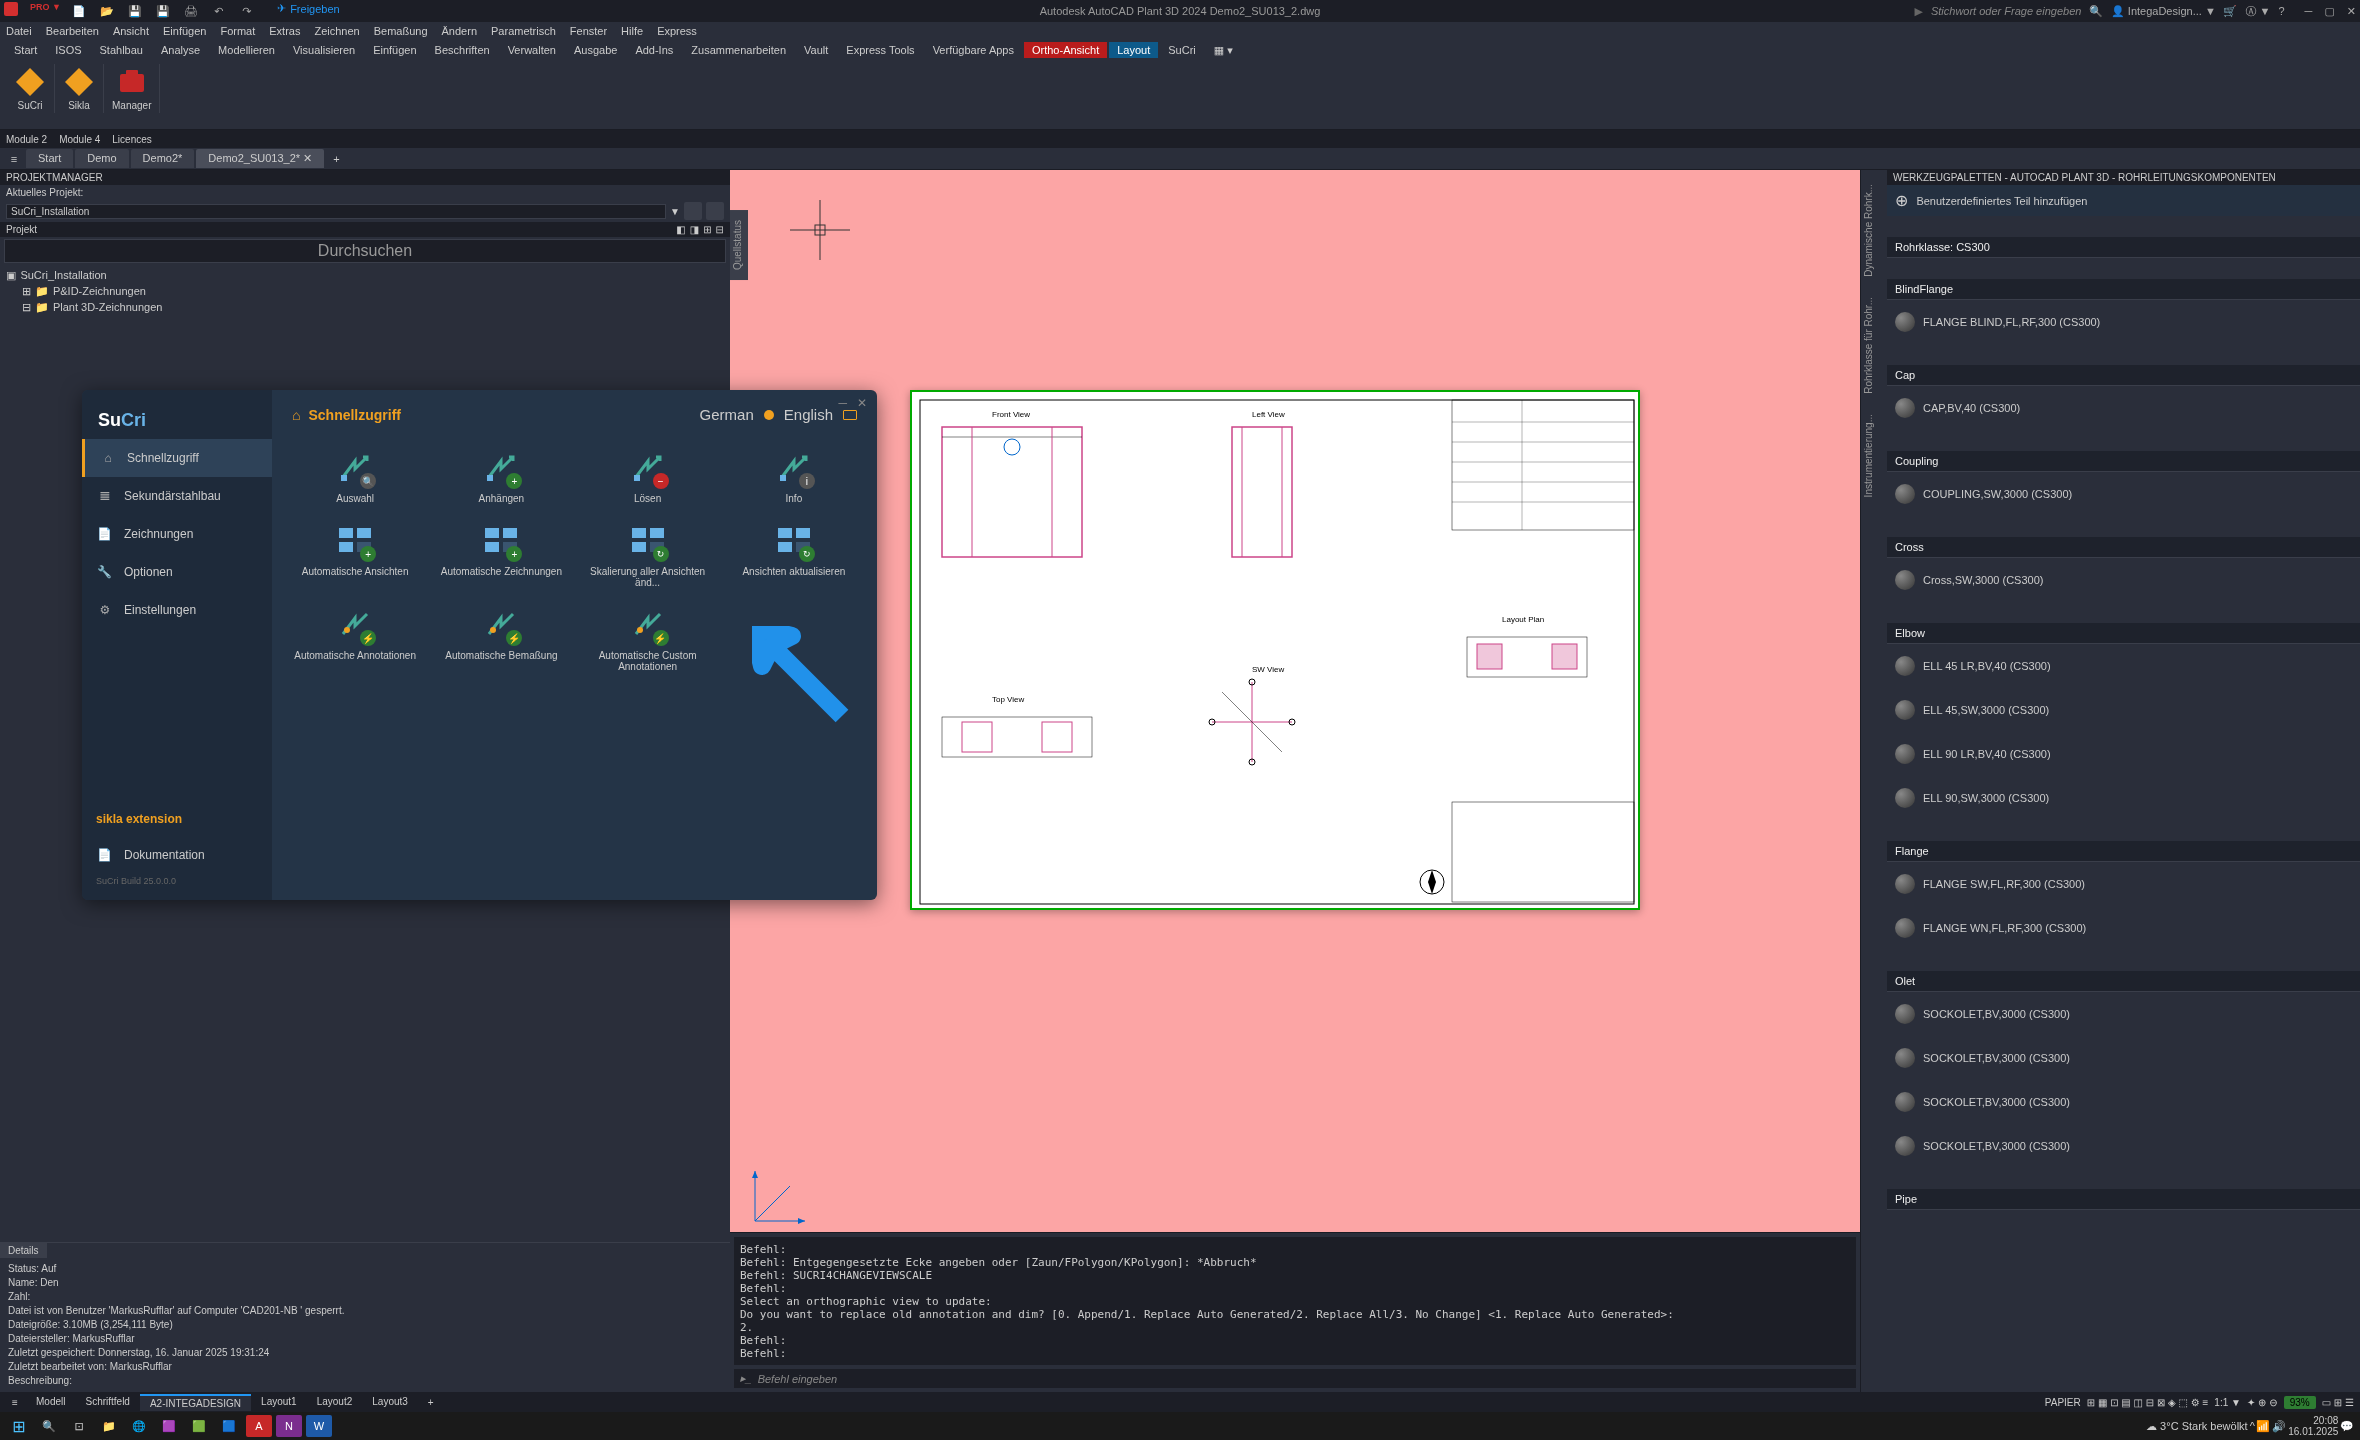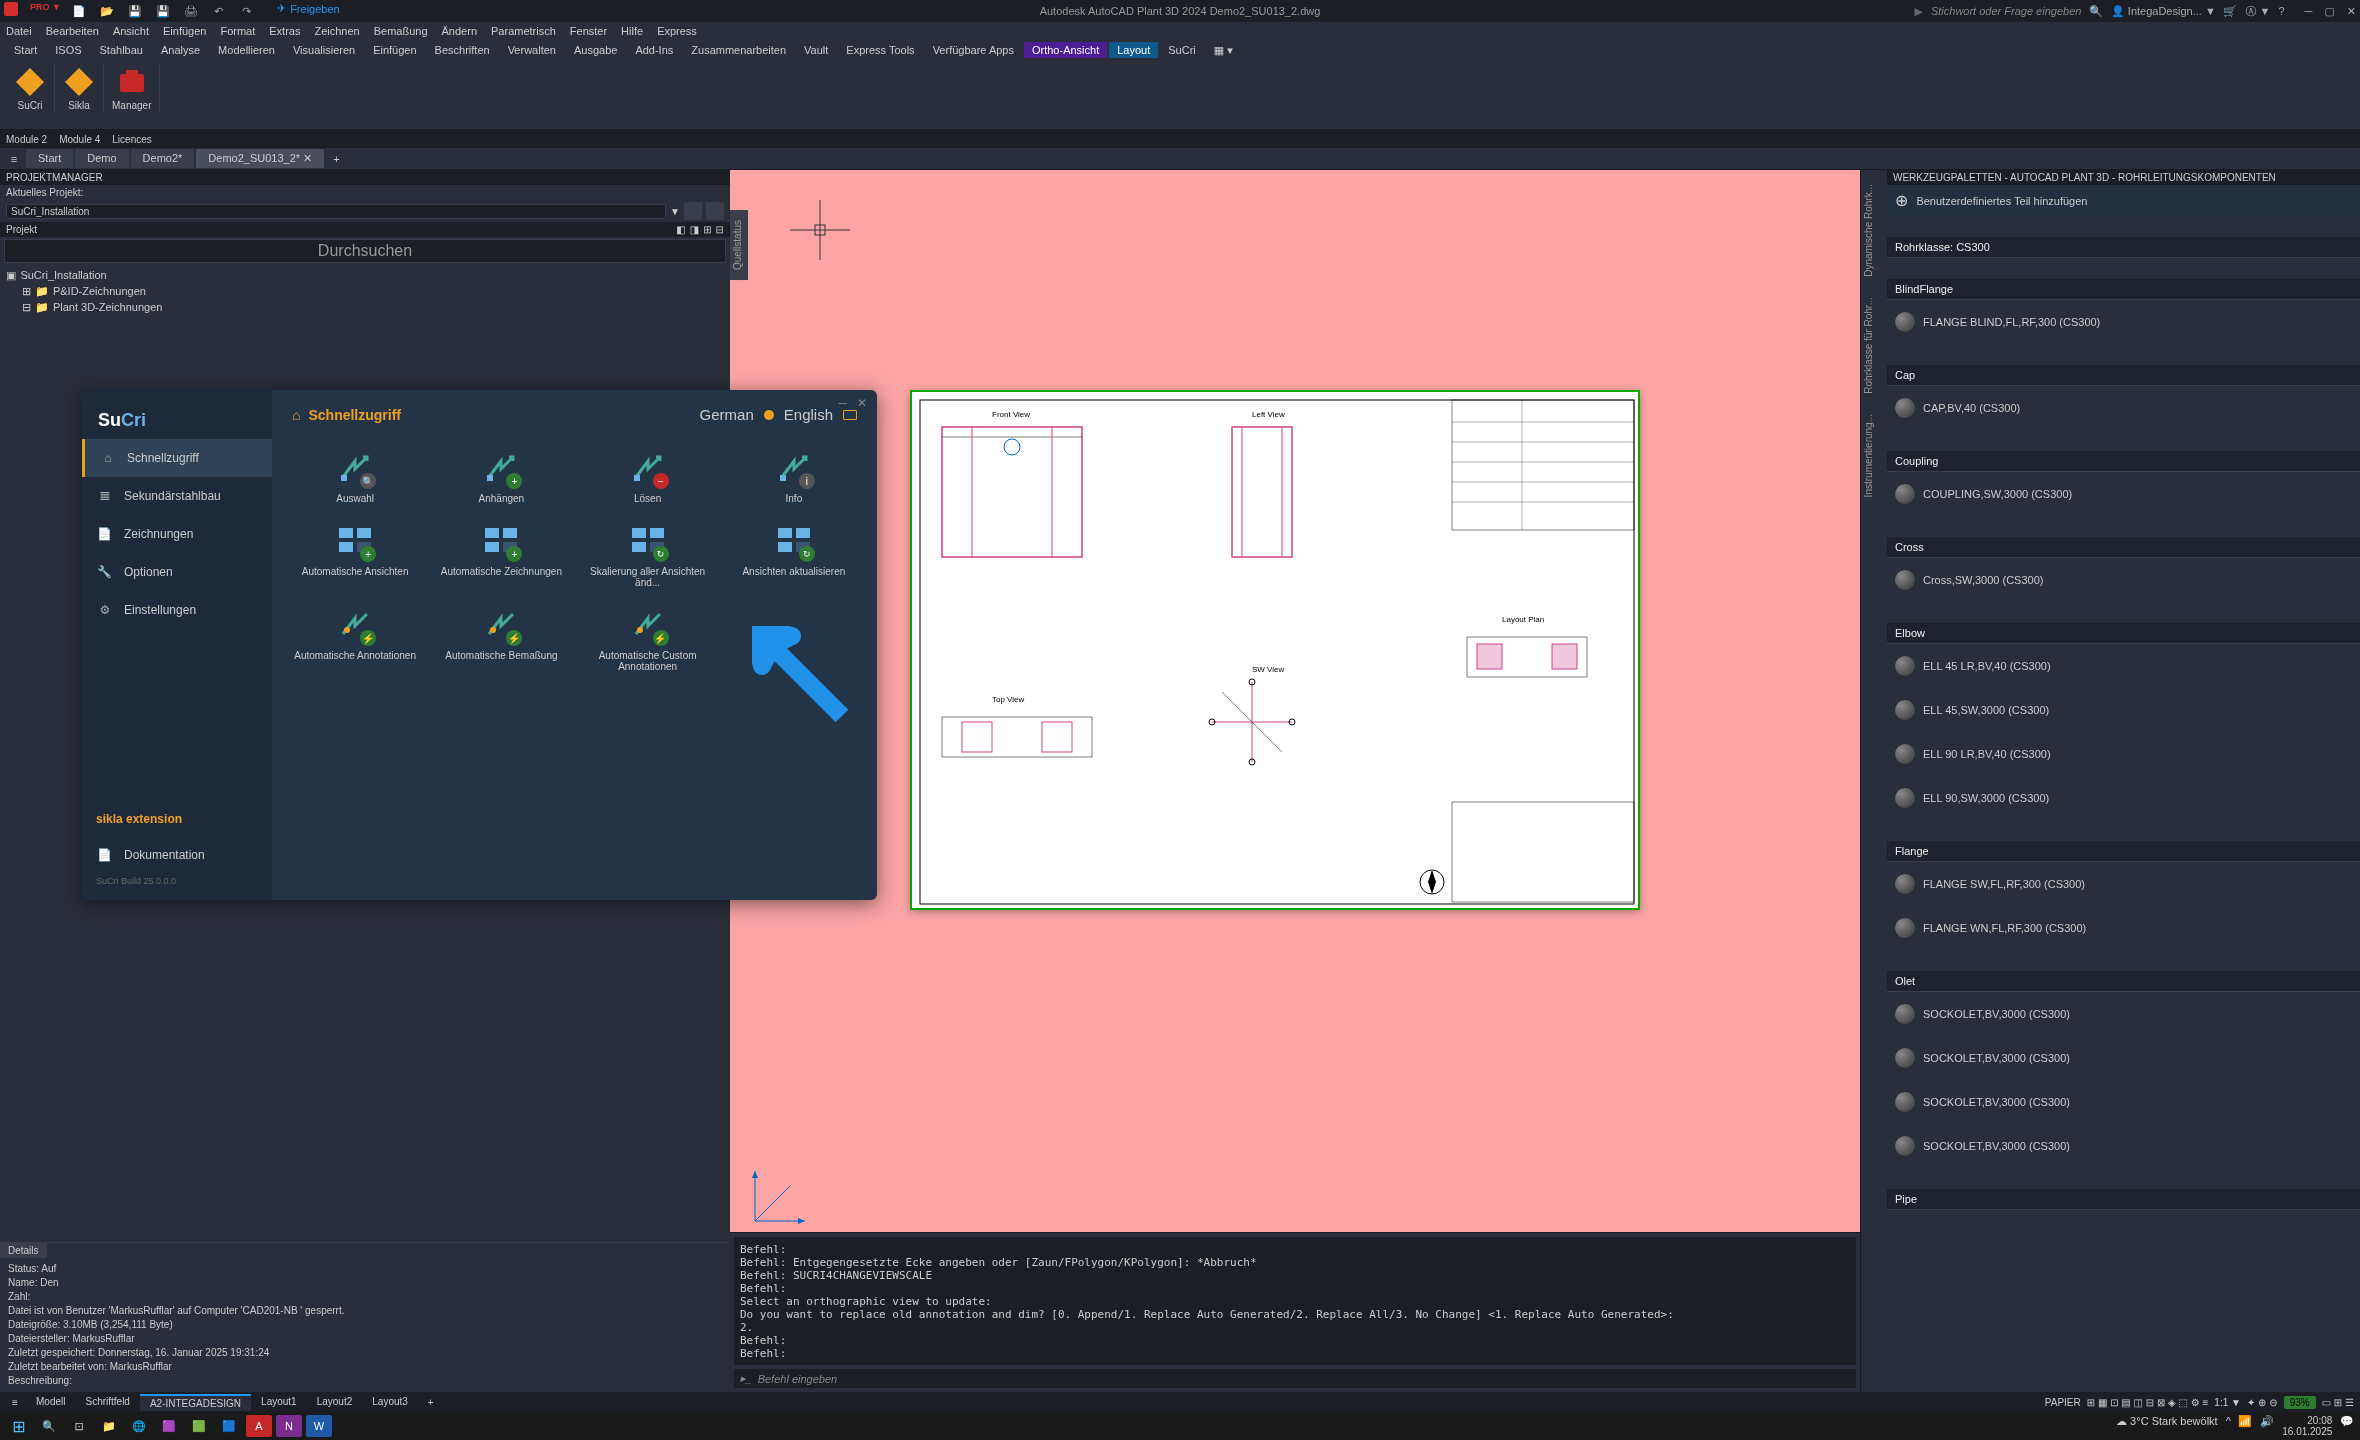--- a/index.html
+++ b/index.html
@@ -15,21 +15,21 @@
 .titlebar .right { margin-left: auto; display: flex; align-items: center; gap: 8px; font-size: 11px; }
 .titlebar .search { font-style: italic; color: #888; }
 .titlebar .wnd { display: flex; gap: 12px; margin-left: 12px; }
 
 
 .menubar { height: 18px; background: #2a2e3a; display: flex; align-items: center; padding: 0 6px; gap: 14px; font-size: 11px; color: #ccc; }
 
 
 .ribbontabs { height: 20px; background: #2a2e3a; display: flex; align-items: center; padding: 0 6px; gap: 2px; font-size: 11px; }
 .ribbontabs .tab { padding: 2px 8px; color: #ccc; }
-.ribbontabs .tab.active { background: #4c1d95; color: #fff; }
+.ribbontabs .tab.active { background: #b91c1c; color: #fff; }
 .ribbontabs .tab.active2 { background: #0d5a8a; color: #fff; }
 
 
 .ribbonpanel { height: 70px; background: #2a2e3a; display: flex; align-items: flex-start; padding: 4px 6px; border-bottom: 1px solid #1a1c24; }
 .ribbonpanel .grp { display: flex; flex-direction: column; align-items: center; padding: 2px 8px; border-right: 1px solid #3a3e4a; }
 .ribbonpanel .bigicon { width: 32px; height: 32px; }
 .ribbonpanel .lbl { font-size: 10px; color: #ccc; margin-top: 2px; }
 
 
 .subbar { height: 18px; background: #1c1e26; display: flex; align-items: center; padding: 0 6px; gap: 12px; font-size: 10px; color: #ccc; }
@@ -121,21 +121,21 @@
 .layouttabs { height: 20px; background: #1c1e26; display: flex; align-items: center; padding: 0 6px; gap: 2px; font-size: 10px; }
 .layouttabs .hamb { width: 18px; text-align: center; }
 .layouttabs .ltab { padding: 2px 10px; color: #ccc; }
 .layouttabs .ltab.active { background: #2a2e3a; border-top: 2px solid #2196f3; }
 .layouttabs .right { margin-left: auto; display: flex; gap: 6px; align-items: center; }
 .stat-gauge { background: #2e7d32; color: #000; padding: 1px 6px; border-radius: 2px; }
 
 
 .taskbar { height: 28px; background: #1a1a1a; display: flex; align-items: center; padding: 0 6px; gap: 4px; color: #ccc; font-size: 11px; }
 .taskbar .tbicon { width: 26px; height: 22px; display: flex; align-items: center; justify-content: center; border-radius: 2px; }
-.taskbar .tray { margin-left: auto; display: flex; gap: 8px; }
+.taskbar .tray { margin-left: auto; display: flex; align-items: center; gap: 2px; }
 .taskbar .clock { text-align: right; line-height: 11px; font-size: 10px; }
 </style>
 </head>
 <body>
 
 <div class="titlebar">
   <div class="left">
     <div class="appicon"></div>
     <span style="color:#d32f2f;font-weight:bold;font-size:9px;">PRO ▼</span>
     <div class="btn">📄</div>

